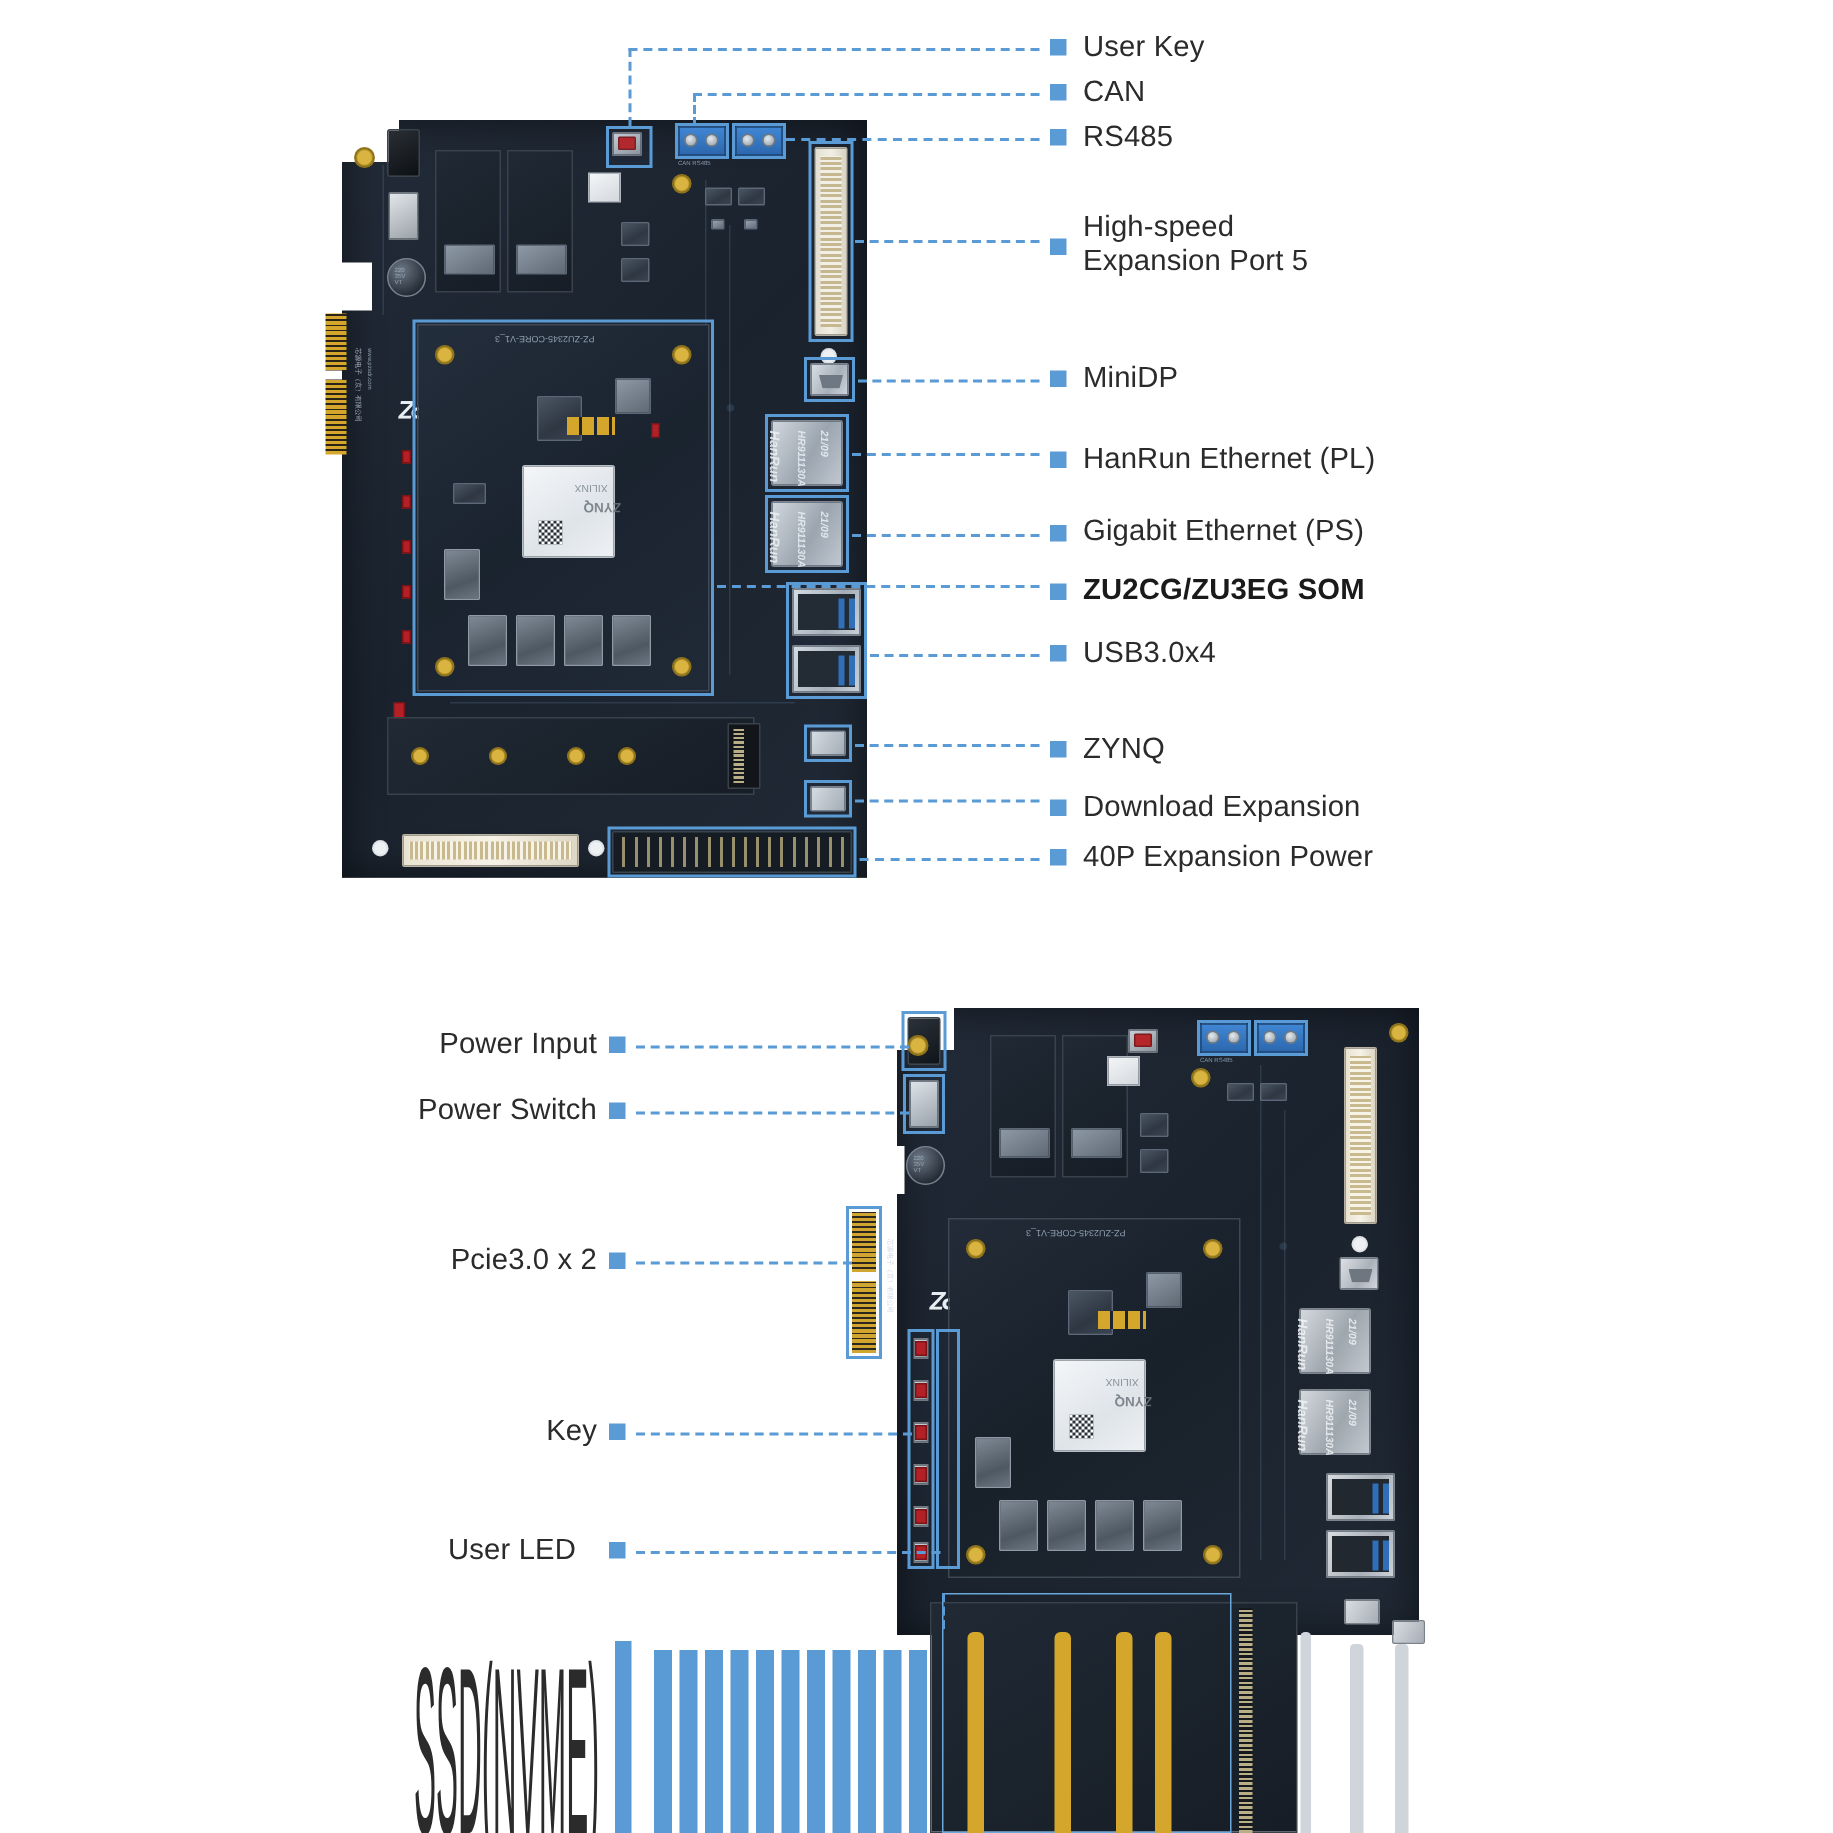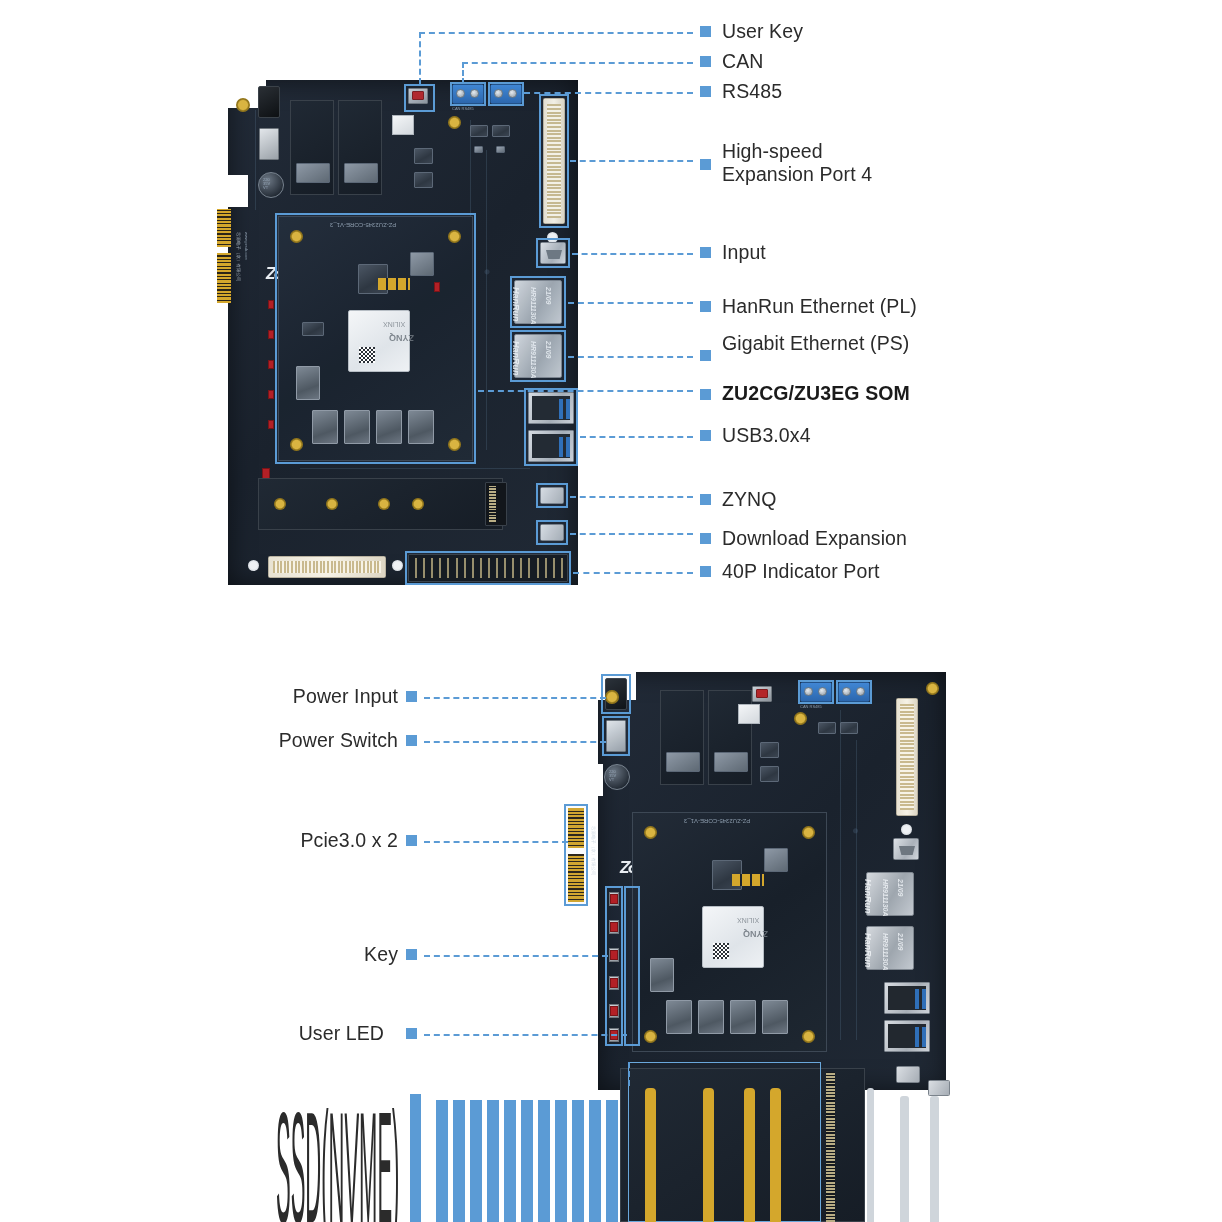--- a/index.html
+++ b/index.html
@@ -355,45 +355,45 @@
   <div class="label" style="left:722px;top:20px;">User Key</div>
 
   <div class="bullet" style="left:700px;top:56px;"></div>
   <div class="label" style="left:722px;top:50px;">CAN</div>
 
   <div class="bullet" style="left:700px;top:86px;"></div>
   <div class="label" style="left:722px;top:80px;">RS485</div>
 
   <div class="bullet" style="left:700px;top:159px;"></div>
   <div class="label" style="left:722px;top:140px;">High-speed
-Expansion Port 4</div>
+Expansion Port 5</div>
 
   <div class="bullet" style="left:700px;top:247px;"></div>
-  <div class="label" style="left:722px;top:241px;">Input</div>
+  <div class="label" style="left:722px;top:241px;">MiniDP</div>
 
   <div class="bullet" style="left:700px;top:301px;"></div>
   <div class="label" style="left:722px;top:295px;">HanRun Ethernet (PL)</div>
 
   <div class="bullet" style="left:700px;top:350px;"></div>
-  <div class="label" style="left:722px;top:332px;">Gigabit Ethernet (PS)</div>
+  <div class="label" style="left:722px;top:343px;">Gigabit Ethernet (PS)</div>
 
   <div class="bullet" style="left:700px;top:389px;"></div>
   <div class="label bold" style="left:722px;top:382px;">ZU2CG/ZU3EG SOM</div>
 
   <div class="bullet" style="left:700px;top:430px;"></div>
   <div class="label" style="left:722px;top:424px;">USB3.0x4</div>
 
   <div class="bullet" style="left:700px;top:494px;"></div>
   <div class="label" style="left:722px;top:488px;">ZYNQ</div>
 
   <div class="bullet" style="left:700px;top:533px;"></div>
   <div class="label" style="left:722px;top:527px;">Download Expansion</div>
 
   <div class="bullet" style="left:700px;top:566px;"></div>
-  <div class="label" style="left:722px;top:560px;">40P Indicator Port</div>
+  <div class="label" style="left:722px;top:560px;">40P Expansion Power</div>
 </div>
 
 <div>
 
   <div class="board" style="left:598px; top:672px; width:348px; height:418px;"></div>
   <div style="position:absolute;left:598px;top:672px;width:38px;height:28px;background:#ffffff;"></div>
   <div style="position:absolute;left:583px;top:764px;width:20px;height:32px;background:#ffffff;"></div>
 
   <div class="trace" style="left:840px;top:710px;width:1px;height:330px;"></div>
   <div class="trace" style="left:856px;top:740px;width:1px;height:300px;"></div>

